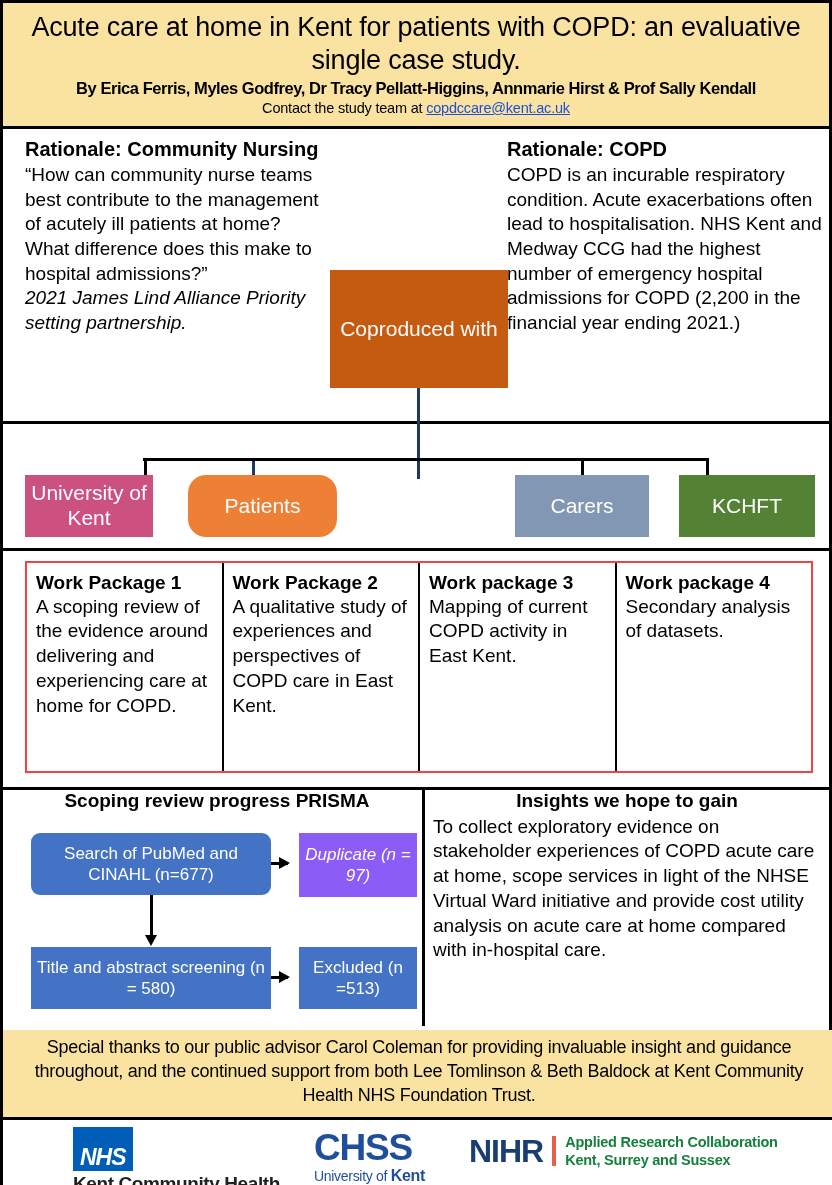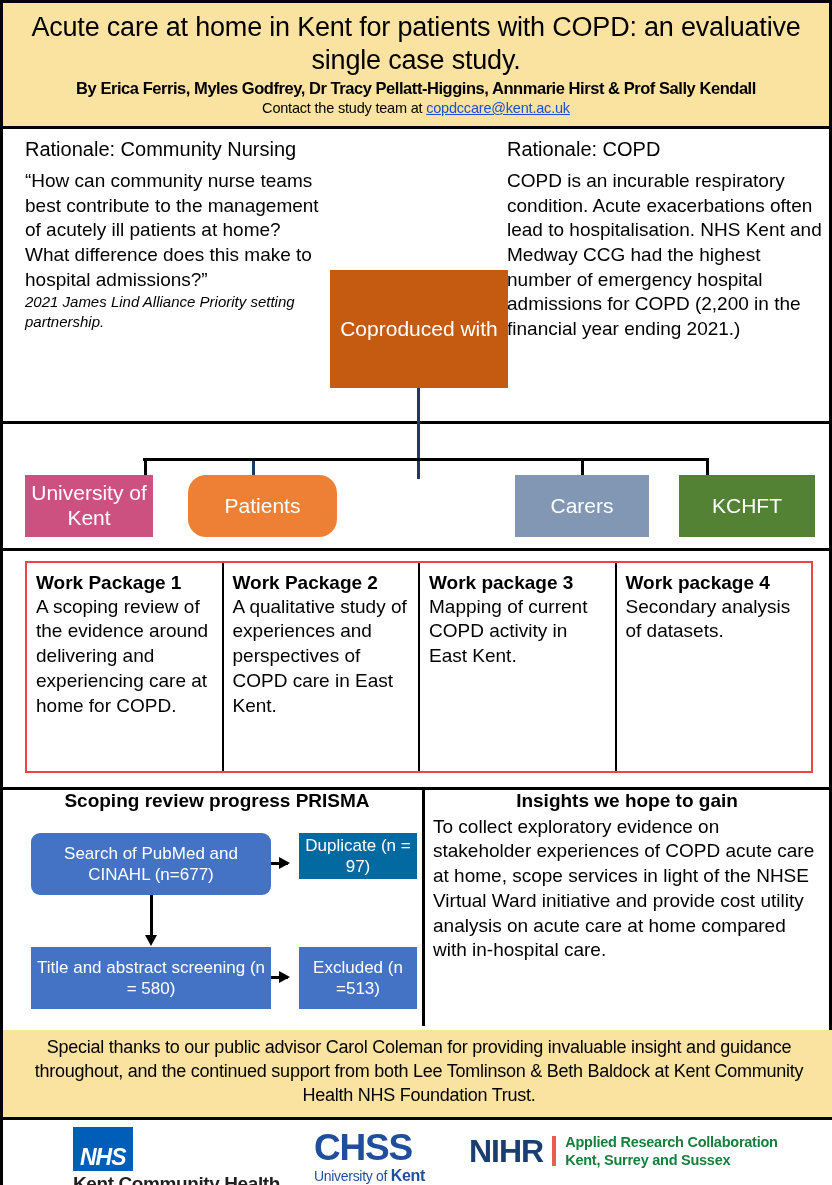--- a/index.html
+++ b/index.html
@@ -54,27 +54,27 @@
     height:292px;
     border-bottom:3px solid #000;
   }
   .rat-left{
     position:absolute;left:22px;top:8px;width:300px;
   }
   .rat-right{
     position:absolute;left:504px;top:8px;width:322px;
   }
   .rat-title{
-    font-size:20px;font-weight:normal;line-height:1.25;margin-bottom:7px;
+    font-size:20px;font-weight:bold;line-height:1.25;margin-bottom:1px;
   }
   .rat-body{
     font-size:19px;line-height:1.30;
   }
   .rat-italic{
-    font-size:15px;line-height:1.30;font-style:italic;
+    font-size:19px;line-height:1.30;font-style:italic;
   }
 
   
   .copro-box{
     position:absolute;left:327px;top:267px;width:178px;height:118px;
     background:#C55A11;color:#fff;
     display:flex;align-items:center;justify-content:center;
     text-align:center;font-size:21px;line-height:1.25;
   }
   .copro-stem{
@@ -243,21 +243,21 @@
     </div>
   </div>
 
   <div class="low-band">
     <div class="divider-v"></div>
 
     <div class="prisma">
       <div class="low-title">Scoping review progress PRISMA</div>
       <div class="prisma-canvas">
         <div class="pbox" style="left: 14px; top: 16px; width: 240px; height: 62px; background: rgb(68, 114, 196); border-radius: 9px;">Search of PubMed and CINAHL (n=677)</div>
-        <div class="pbox" style="left: 282px; top: 16px; width: 118px; height: 46px; background: #0369a1;">Duplicate (n = 97)</div>
+        <div class="pbox" style="left: 282px; top: 16px; width: 118px; height: 64px; background: #8b5cf6; font-style: italic;">Duplicate (n = 97)</div>
         <div class="pbox" style="left: 14px; top: 130px; width: 240px; height: 62px; background: rgb(68, 114, 196);">Title and abstract screening (n = 580)</div>
         <div class="pbox" style="left: 282px; top: 130px; width: 118px; height: 62px; background: rgb(68, 114, 196);">Excluded (n =513)</div>
         <div class="arrow-h" style="left:254px;top:45px;width:17px;"></div>
         <div class="arrow-h" style="left:254px;top:159px;width:17px;"></div>
         <div class="arrow-v" style="left:133px;top:78px;height:41px;"></div>
       </div>
     </div>
 
     <div class="insights">
       <div class="low-title">Insights we hope to gain</div>

